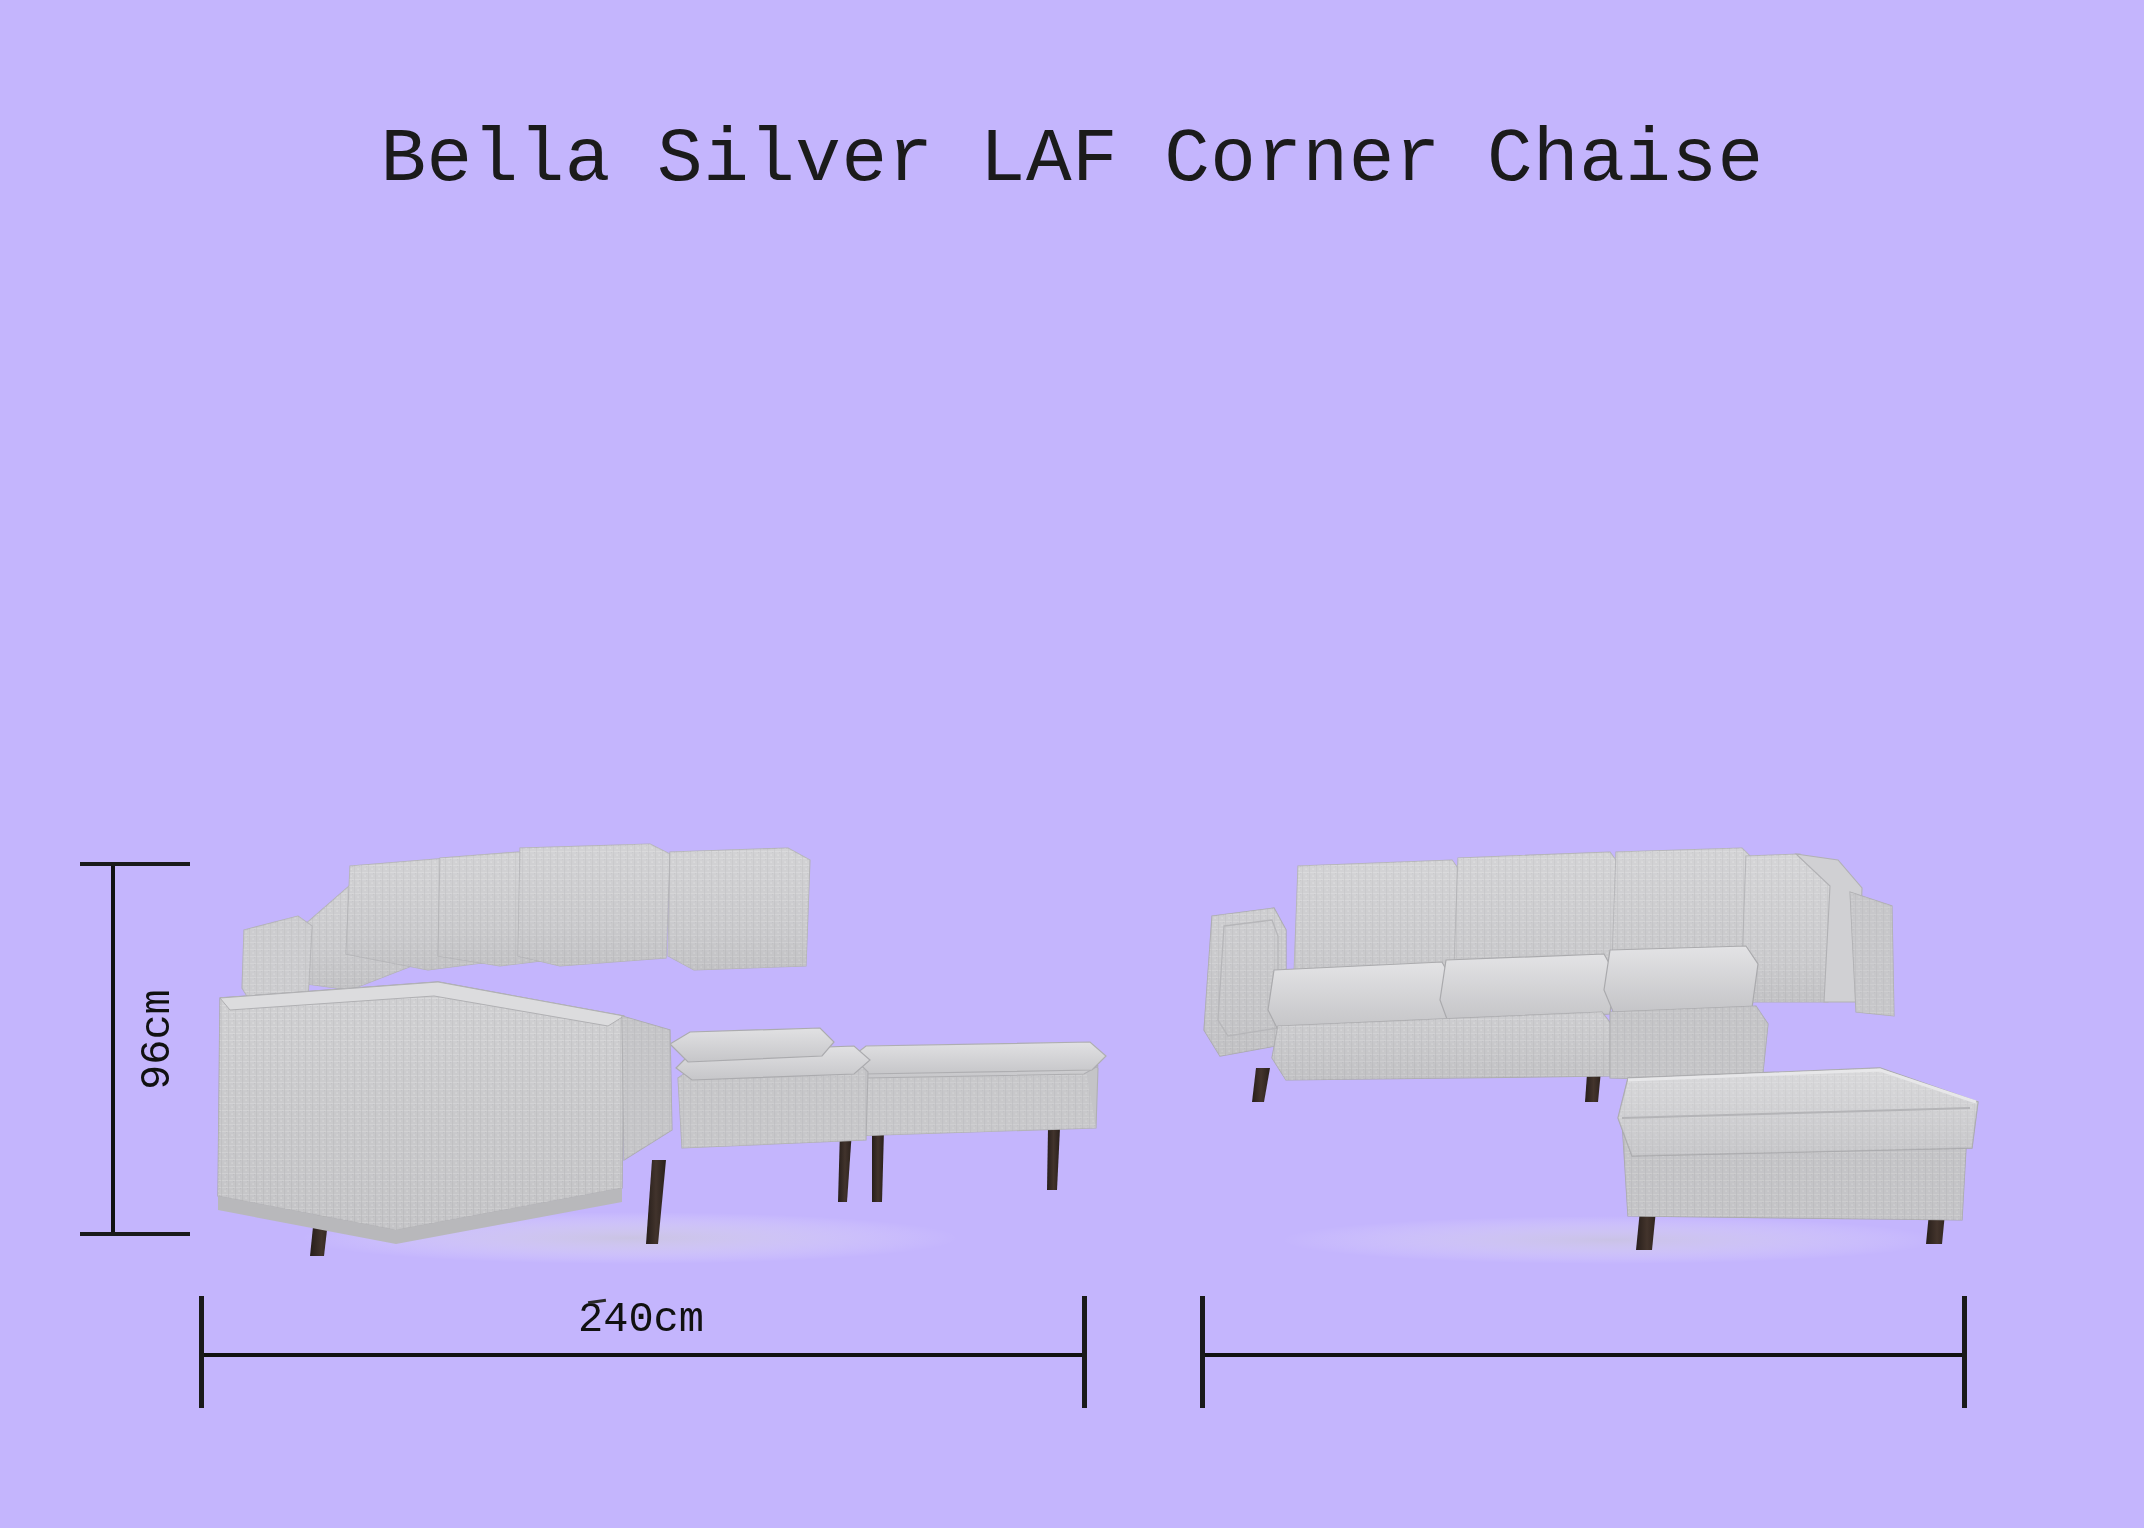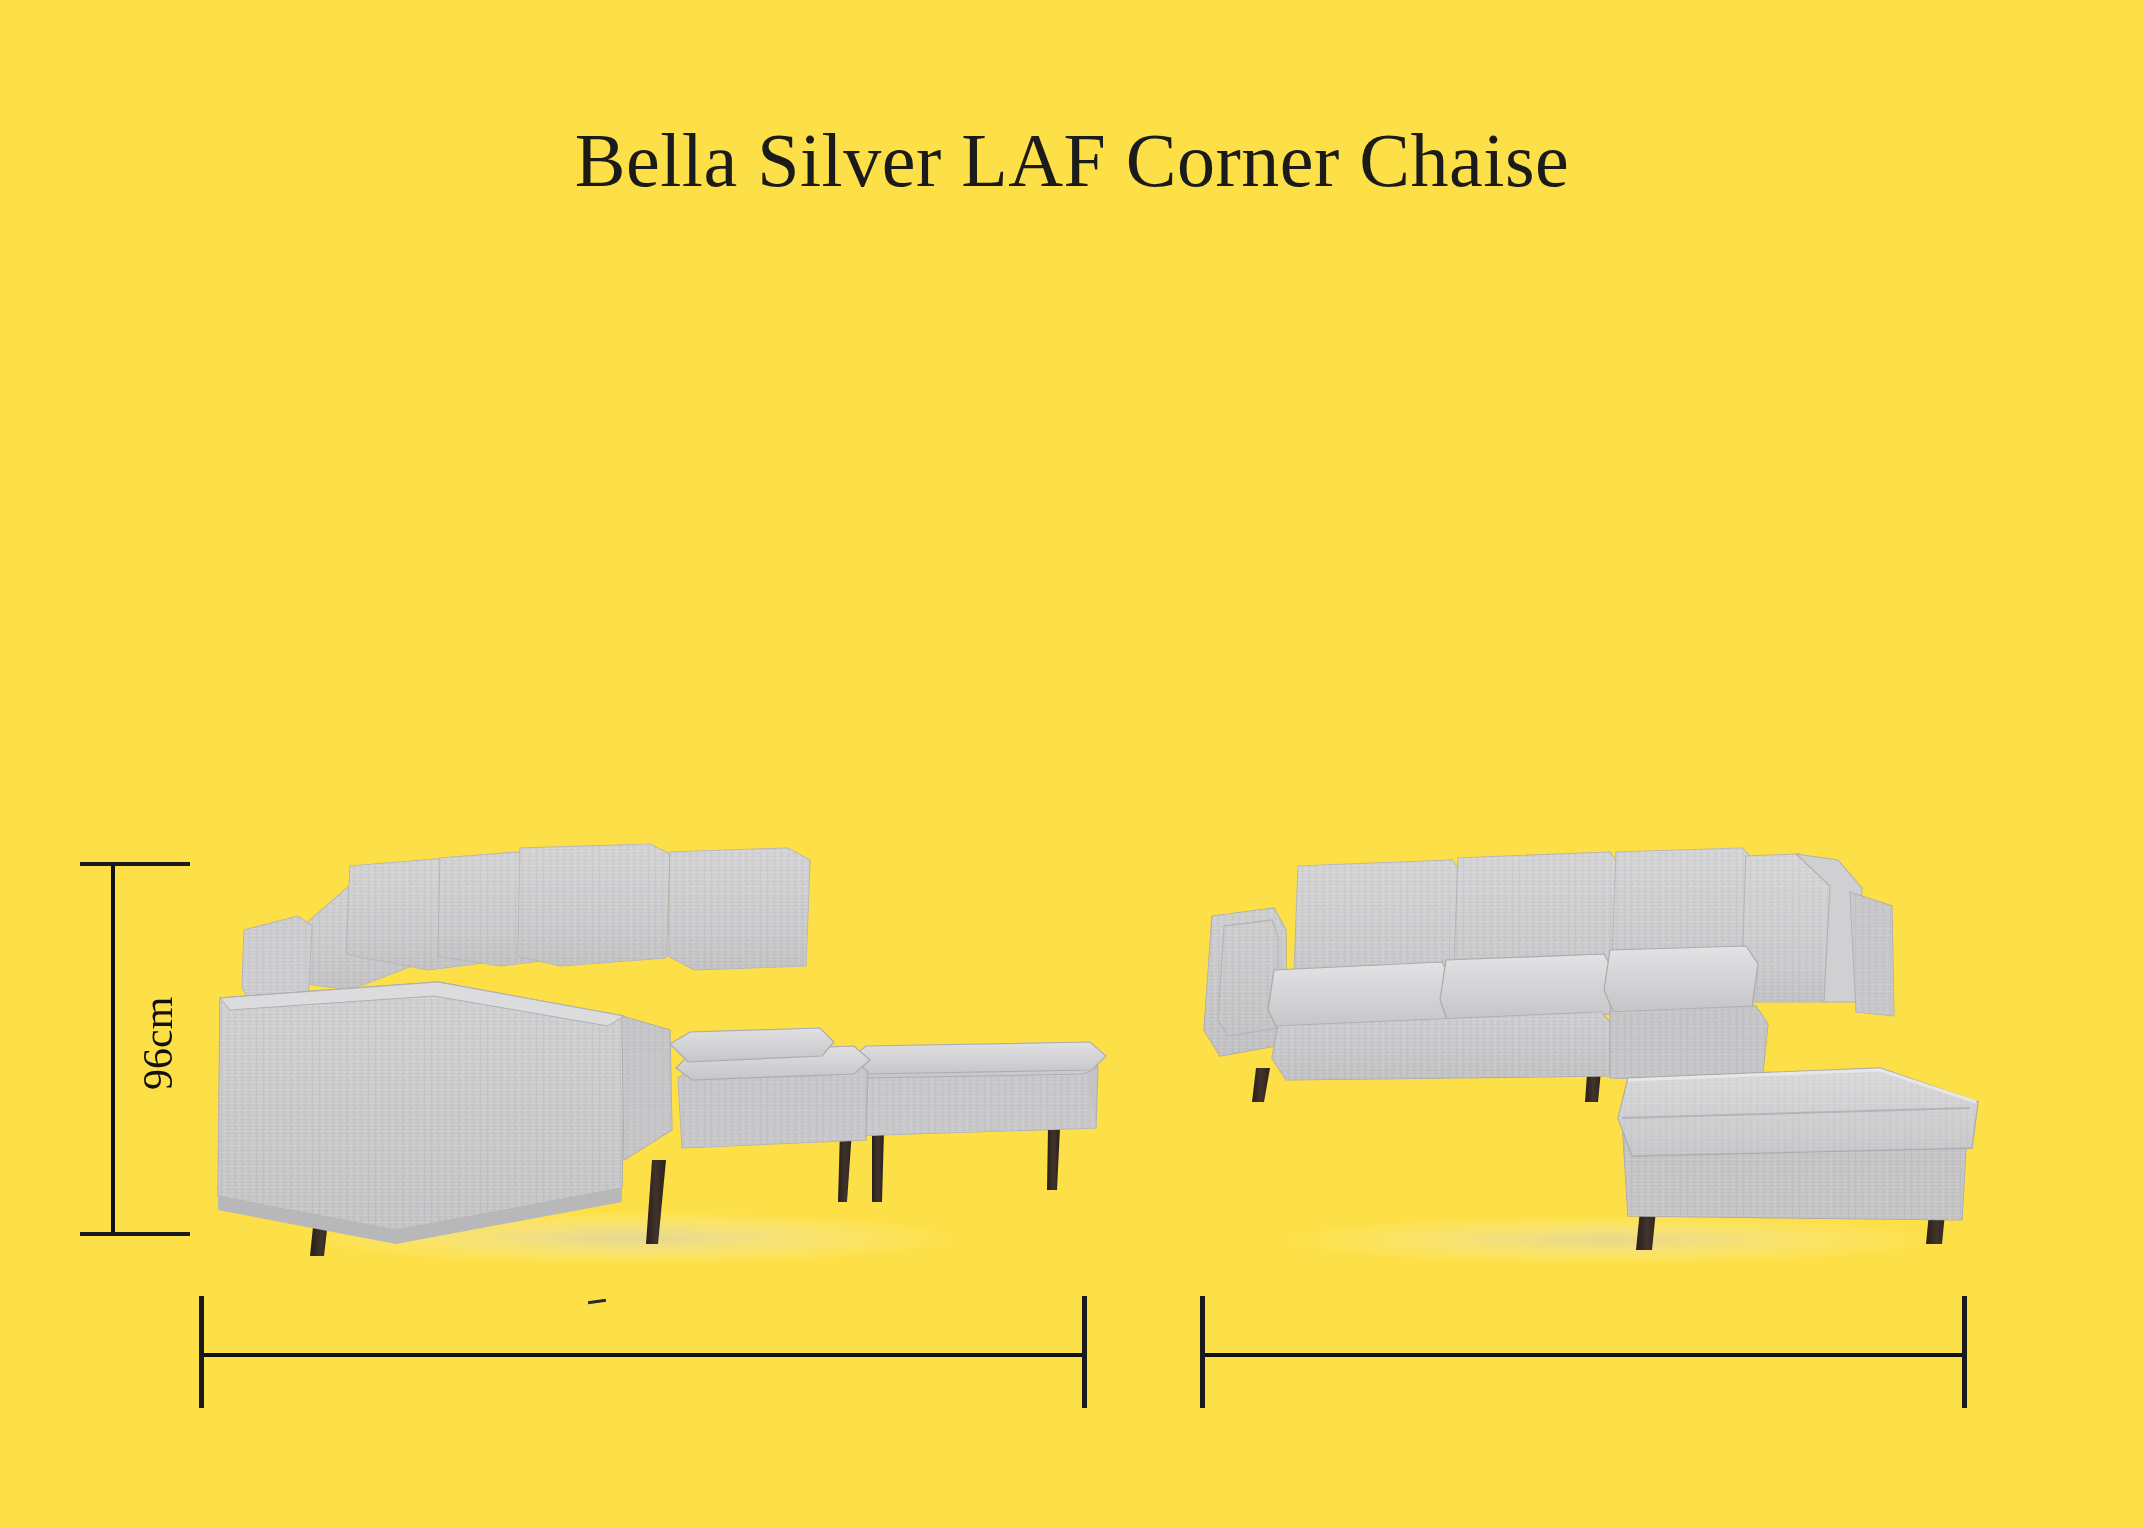--- a/index.html
+++ b/index.html
@@ -4,22 +4,22 @@
 <style>
   html, body {
     margin: 0;
     padding: 0;
     background: #ffffff;
   }
   #page {
     position: relative;
     width: 2144px;
     height: 1528px;
-    background: #fde047;
-    font-family: Liberation Serif, serif;
+    background: #c4b5fd;
+    font-family: Liberation Mono, monospace;
     overflow: hidden;
   }
 
   
   #product-title {
     position: absolute;
     left: 0;
     top: 122px;
     width: 2144px;
     text-align: center;
@@ -257,19 +257,20 @@
   </div>
 
   <div class="dim-line-v" style="left:111px; top:862px; height:372px;"></div>
   <div class="tick-h" style="left:80px; top:862px; width:110px;"></div>
   <div class="tick-h" style="left:80px; top:1232px; width:110px;"></div>
   <div class="dim-label-v" style="left:134px; top:1090px;">96cm</div>
 
   <div class="dim-line-h" style="left:199px; top:1353px; width:883px;"></div>
   <div class="tick-v" style="left:199px; top:1296px; height:112px;"></div>
   <div class="tick-v" style="left:1082px; top:1296px; height:112px;"></div>
+  <div class="dim-label-h" style="left:441px; top:1296px; width:400px;">240cm</div>
   <div class="stray-mark" style="left:588px; top:1300px;"></div>
 
   <div class="dim-line-h" style="left:1200px; top:1353px; width:762px;"></div>
   <div class="tick-v" style="left:1200px; top:1296px; height:112px;"></div>
   <div class="tick-v" style="left:1962px; top:1296px; height:112px;"></div>
 
 </div>
 
 </body></html>

